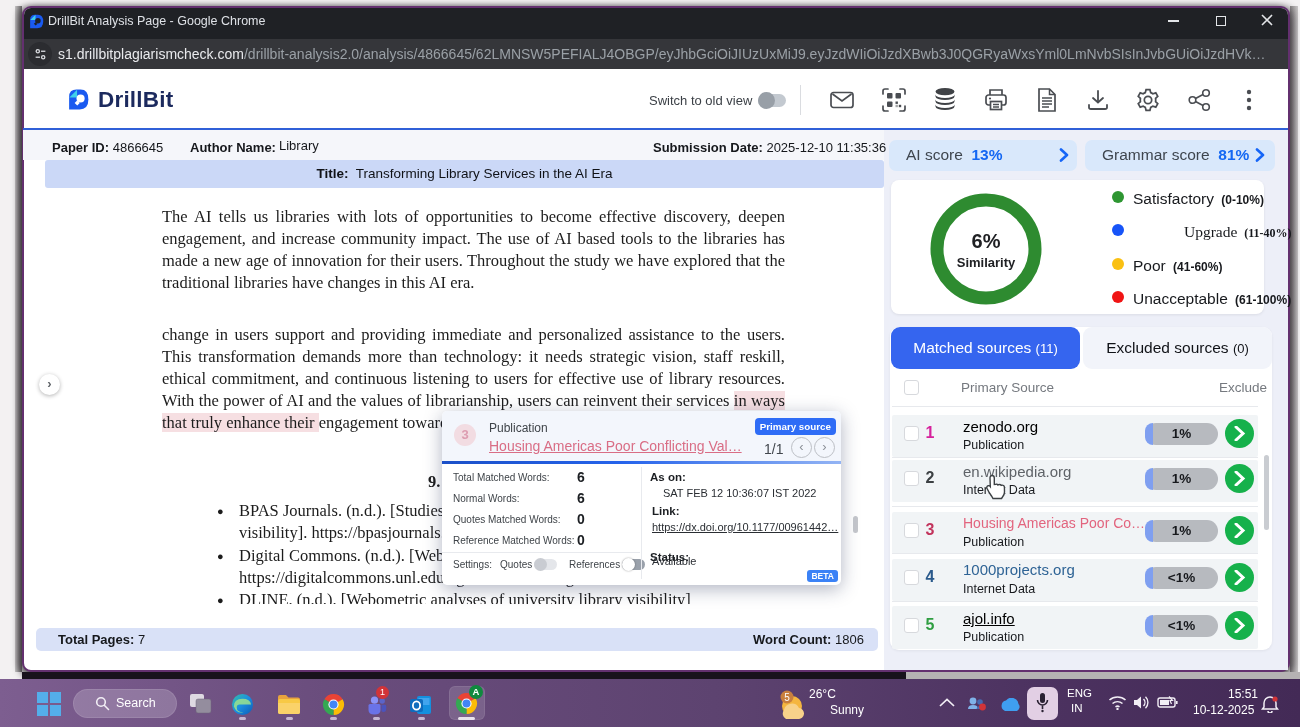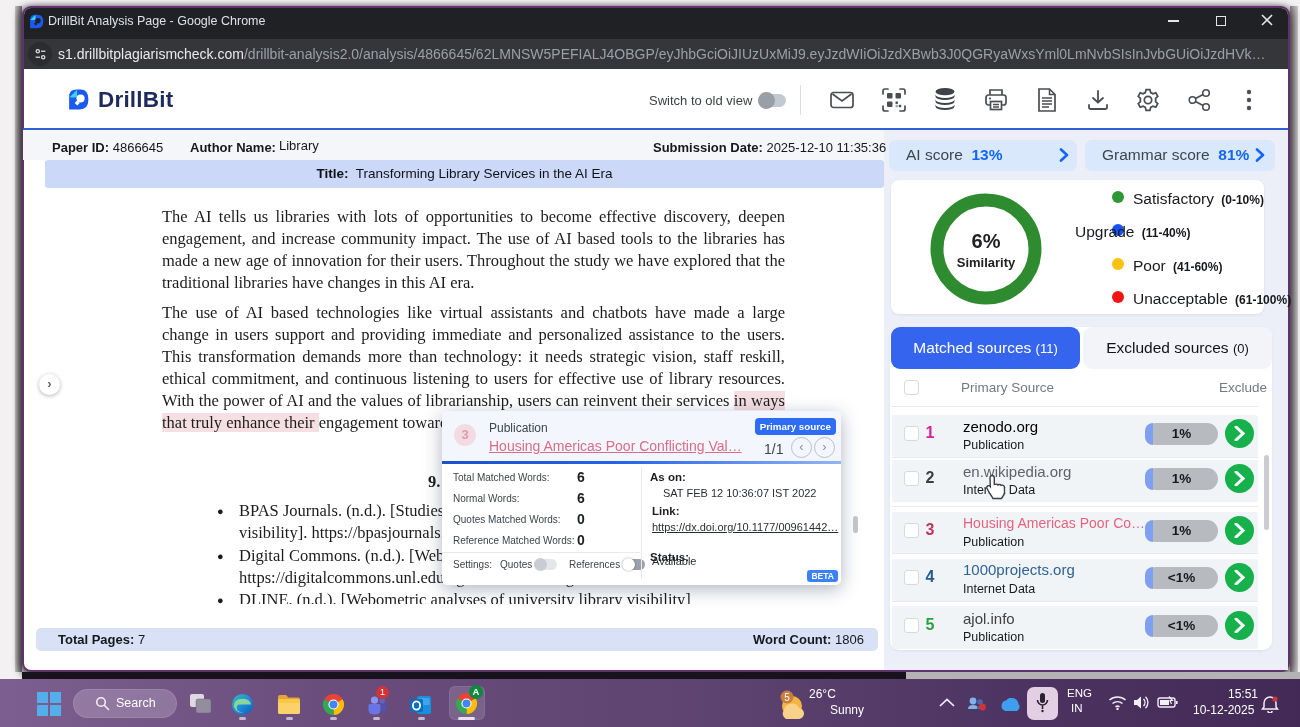--- a/index.html
+++ b/index.html
@@ -209,21 +209,20 @@
 <div class="abs" style="left:190px;top:138px;"><span class="plabel">Author Name:</span></div>
 <div class="abs pval" style="left:279px;top:138px;">Library</div>
 <div class="abs" style="left:653px;top:138px;"><span class="plabel">Submission Date:</span><span class="pval"> 2025-12-10 11:35:36</span></div>
 
 <div class="abs" id="doctitle"><b>Title:</b>&nbsp; Transforming Library Services in the AI Era</div>
 <div class="abs" id="docbody">
   <div class="docline just" style="top:18px;">The AI tells us libraries with lots of opportunities to become effective discovery, deepen</div>
   <div class="docline just" style="top:40px;">engagement, and increase community impact. The use of AI based tools to the libraries has</div>
   <div class="docline just" style="top:62px;">made a new age of innovation for their users. Throughout the study we have explored that the</div>
   <div class="docline" style="top:84px;">traditional libraries have changes in this AI era.</div>
-  <div class="docline just" style="top:114px;">The use of AI based technologies like virtual assistants and chatbots have made a large</div>
   <div class="docline just" style="top:136px;">change in users support and providing immediate and personalized assistance to the users.</div>
   <div class="docline just" style="top:158px;">This transformation demands more than technology: it needs strategic vision, staff reskill,</div>
   <div class="docline just" style="top:180px;">ethical commitment, and continuous listening to users for effective use of library resources.</div>
   <div class="docline just" style="top:202px;">With the power of AI and the values of librarianship, users can reinvent their services <span class="hl">in&nbsp;ways</span></div>
   <div class="docline" style="top:224px;"><span class="hl">that truly enhance their </span>engagement towards the community they serve in the era.</div>
   <div class="docline" style="top:283px;left:383px;width:300px;font-weight:bold;">9. References</div>
   <div class="docline" style="top:312px;left:172px;width:16px;font-size:11px;">●</div>
   <div class="docline" style="top:312px;left:194px;width:600px;">BPAS Journals. (n.d.). [Studies on webometric analysis of library and digital</div>
   <div class="docline" style="top:334px;left:194px;width:600px;">visibility]. https://bpasjournals.com/library-science/index.php/journal</div>
   <div class="docline" style="top:357px;left:172px;width:16px;font-size:11px;">●</div>
@@ -253,21 +252,21 @@
   </div>
 <div class="abs" id="simcard"></div>
 <svg class="abs" style="left:930px;top:193px" width="112" height="112" viewBox="0 0 112 112">
   <circle cx="56" cy="56" r="49" fill="none" stroke="#2e8b30" stroke-width="13"></circle>
 </svg>
 <div class="abs" style="left:936px;top:230px;width:100px;text-align:center;font-size:20px;font-weight:bold;color:#202124;">6%</div>
 <div class="abs" style="left:936px;top:255px;width:100px;text-align:center;font-size:13px;font-weight:bold;color:#202124;">Similarity</div>
 <div class="abs legdot" style="left:1112px;top:191px;background:#2e9632;"></div>
 <div class="abs legtxt" style="left:1133px;top:190px;">Satisfactory <span class="legrange">(0-10%)</span></div>
 <div class="abs legdot" style="left:1112px;top:224px;background:#1754f8;"></div>
-<div class="abs legtxt" style="left:1075px;top:223px;">Upgrade <span class="legrange">(11-40%)</span></div>
+<div class="abs legtxt" style="left:1184px;top:223px;font-family:Liberation Serif, serif;">Upgrade <span class="legrange">(11-40%)</span></div>
 <div class="abs legdot" style="left:1112px;top:258px;background:#fac012;"></div>
 <div class="abs legtxt" style="left:1133px;top:257px;">Poor <span class="legrange">(41-60%)</span></div>
 <div class="abs legdot" style="left:1112px;top:291px;background:#f01414;"></div>
 <div class="abs legtxt" style="left:1133px;top:290px;">Unacceptable <span class="legrange">(61-100%)</span></div>
 
 <div class="abs" style="left:890px;top:327px;width:382px;height:323px;background:#fff;border-radius:9px;box-shadow:0 1px 3px rgba(0,0,0,.06);"></div>
 <div class="abs" id="tab-matched">Matched sources <span style="font-size:13px">(11)</span></div>
 <div class="abs" id="tab-excl">Excluded sources <span style="font-size:13px">(0)</span></div>
 <div class="abs" id="srclist" style="left:0;top:0;width:1300px;height:727px;">
   <div class="abs cbx" style="top:380px;"></div>
@@ -323,21 +322,21 @@
   <div class="abs sgo" style="top:563px;">
       <svg width="12" height="15" viewBox="0 0 12 15">
         <path d="M2 1 L9 7.5 L2 14" stroke="#fff" stroke-width="3" fill="none" stroke-linecap="round"></path>
       </svg>
     </div>
 
   <div class="abs sep" style="top:601px;"></div>
   <div class="abs srow" style="top:606px;height:43px;"></div>
   <div class="abs cbx" style="top:618px;"></div>
   <div class="abs snum" style="top:616px;color:#2f9e41;">5</div>
-  <div class="abs sname" style="top:610px;color:#404040;">ajol.info</div>
+  <div class="abs sname" style="top:610px;color:#000000;text-decoration:underline;">ajol.info</div>
   <div class="abs stype" style="top:630px;">Publication</div>
   <div class="abs spill" style="top:615px;"><i></i>&lt;1%</div>
   <div class="abs sgo" style="top:611px;">
       <svg width="12" height="15" viewBox="0 0 12 15">
         <path d="M2 1 L9 7.5 L2 14" stroke="#fff" stroke-width="3" fill="none" stroke-linecap="round"></path>
       </svg>
     </div>
 
   <div class="abs" style="left:1264px;top:455px;width:5px;height:75px;border-radius:3px;background:#c9ccd1;"></div>
 </div>

